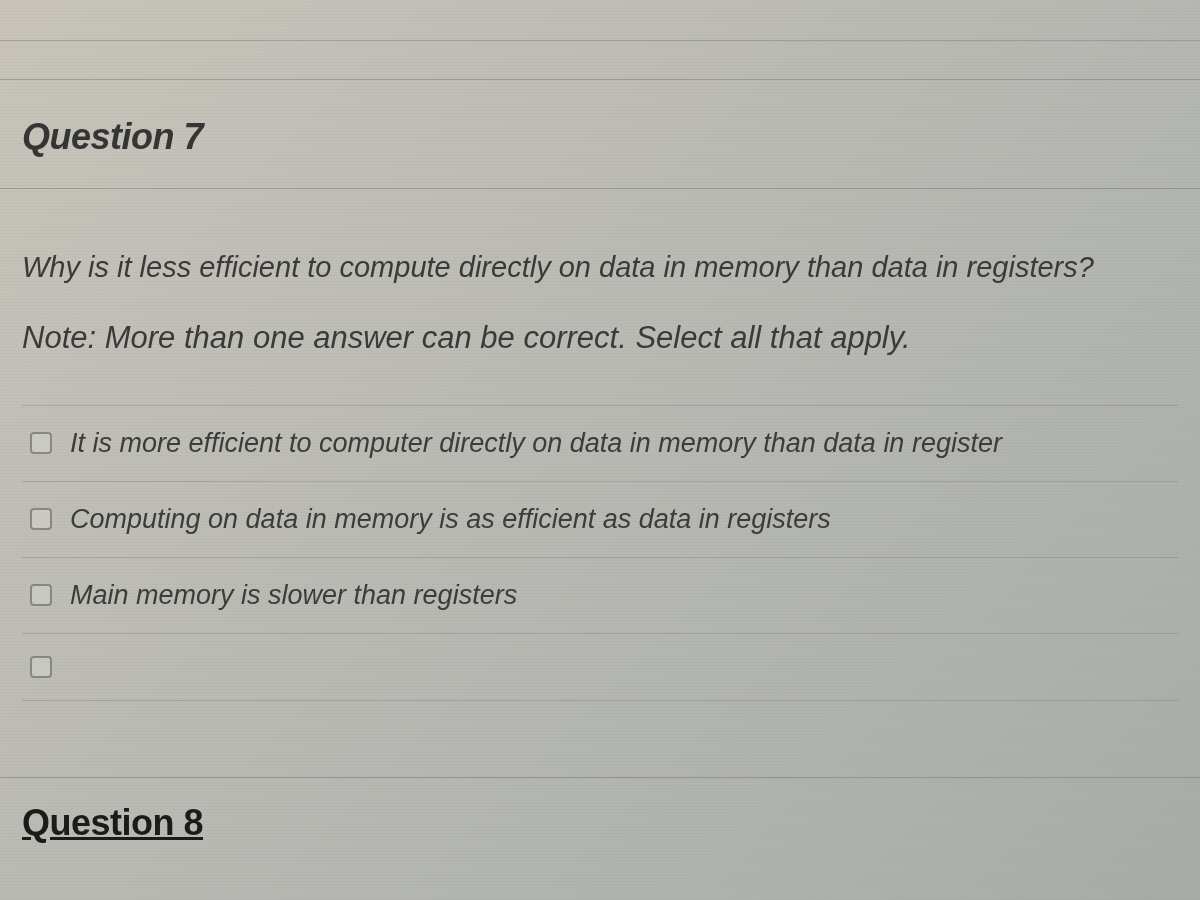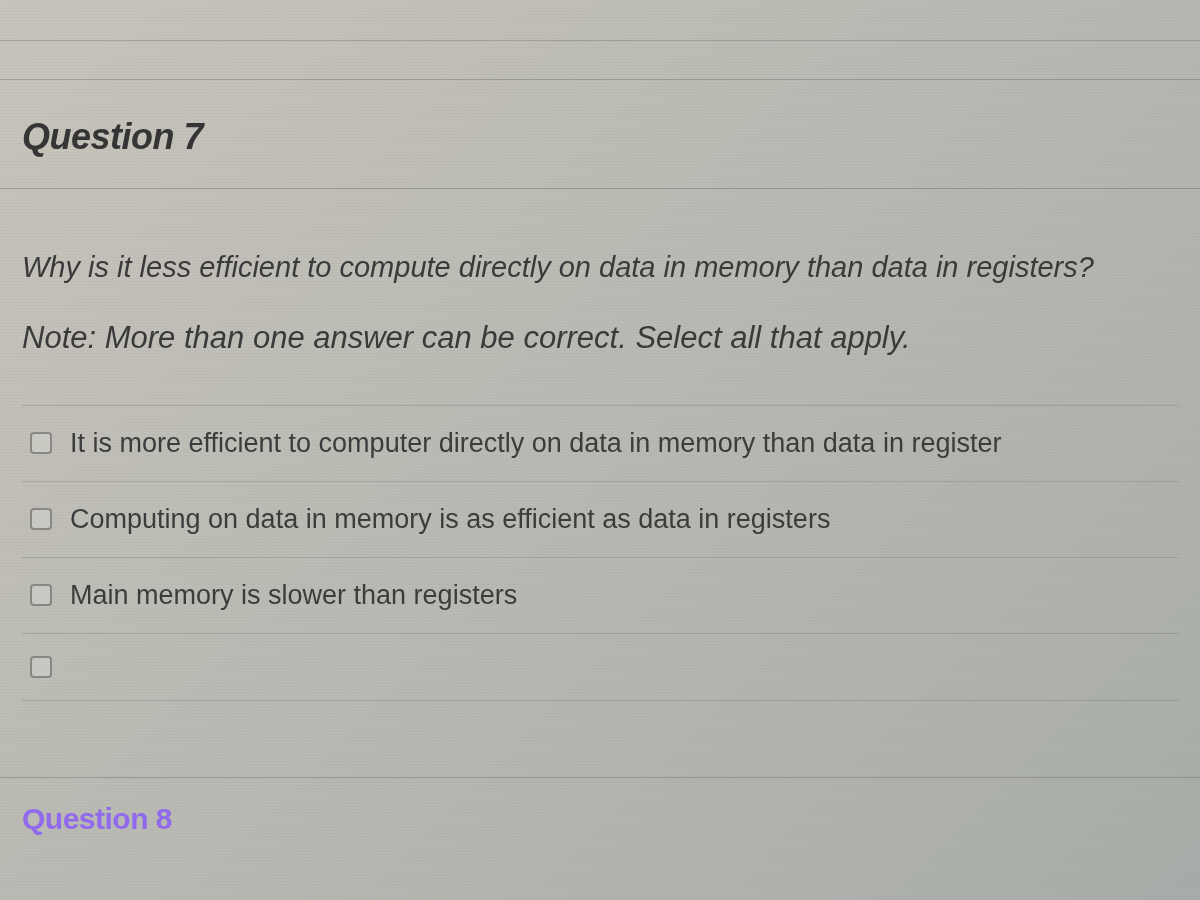--- a/index.html
+++ b/index.html
@@ -64,20 +64,21 @@
       line-height: 1.4;
       margin-bottom: 28px;
     }
     .note-text {
       font-size: 31px;
       color: #3a3a3a;
       line-height: 1.4;
     }
     .options {
       padding: 6px 22px;
+      font-style: italic;
     }
     .option-row {
       display: flex;
       align-items: center;
       gap: 18px;
       padding: 22px 8px;
       border-top: 1px solid rgba(120,120,120,0.35);
     }
     .option-row:last-of-type {
       border-bottom: 1px solid rgba(120,120,120,0.35);
@@ -95,26 +96,27 @@
       font-size: 27px;
       color: #3c3c3c;
       font-weight: 400;
     }
     .next-question {
       margin-top: 70px;
       border-top: 1px solid rgba(100,100,100,0.4);
       padding: 24px 22px 0 22px;
     }
     .next-title {
-      font-size: 30px;
+      font-size: 36px;
       font-weight: 600;
-      color: #8b5cf6;
+      color: #000000;
       letter-spacing: -0.5px;
       filter: blur(0.6px);
       opacity: 0.85;
+      text-decoration: underline;
     }
   </style>
 </head>
 <body>
 
 <div class="container">
 
   <div class="spacer-top"></div>
   <div class="divider"></div>
   <div style="height:38px"></div>

